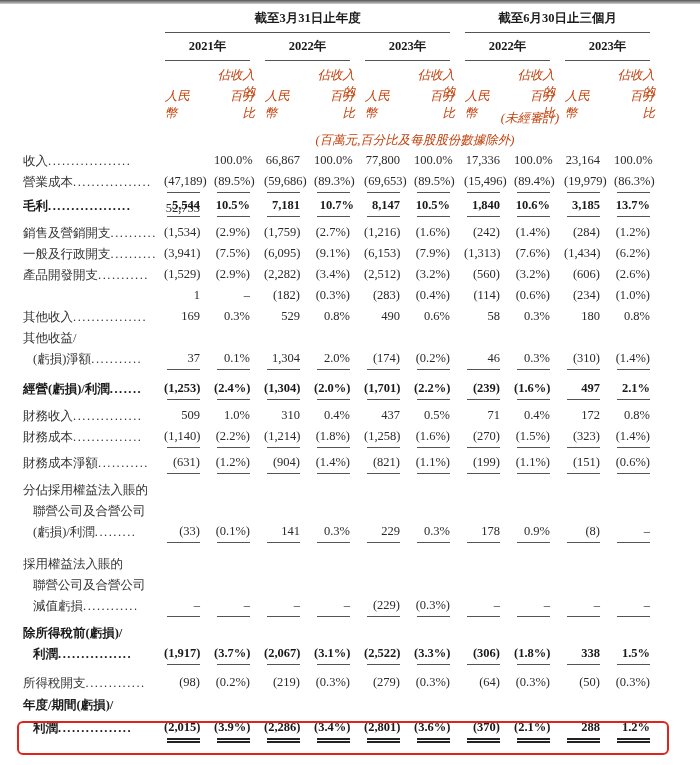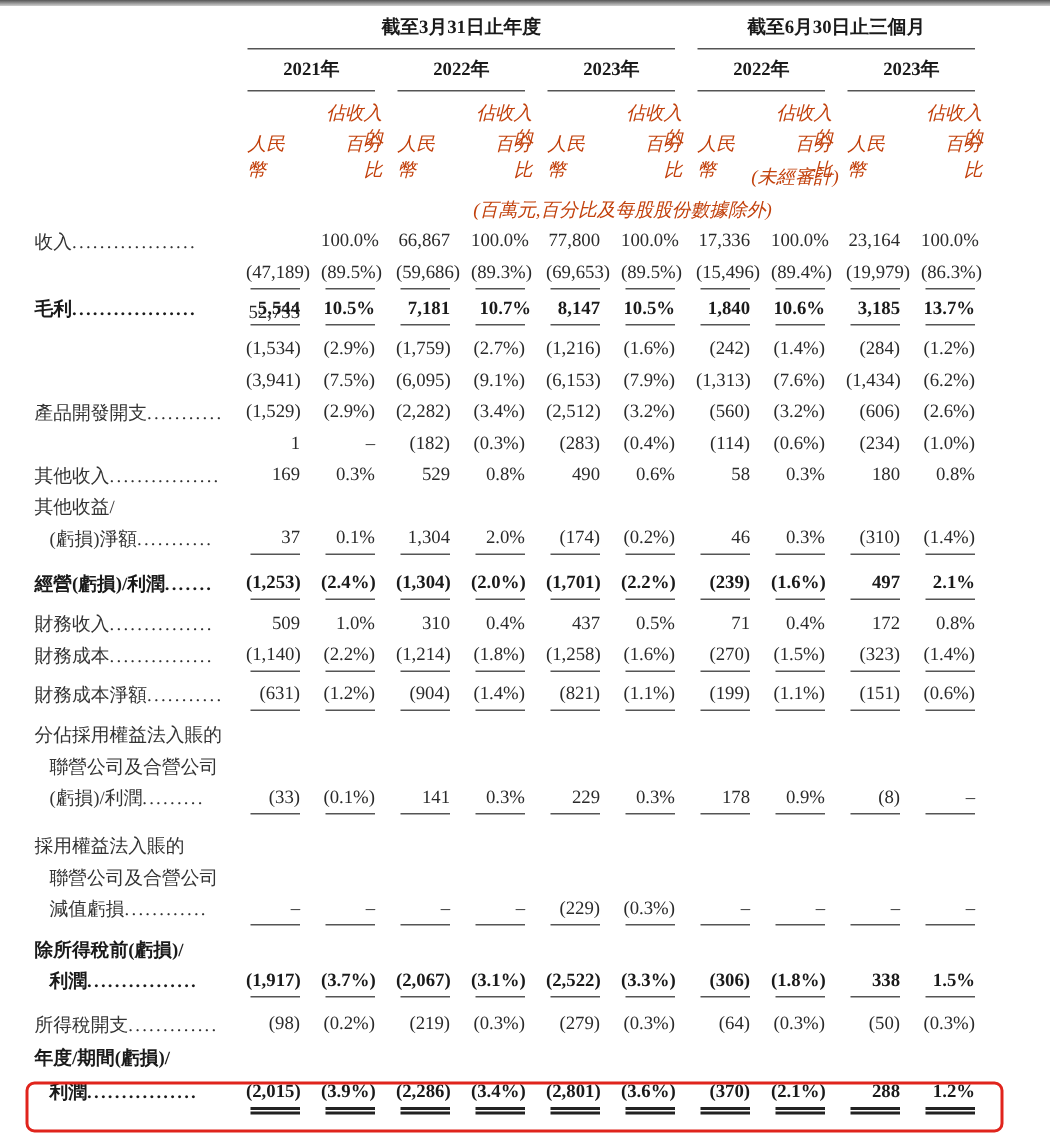--- a/index.html
+++ b/index.html
@@ -73,20 +73,21 @@
       <div class="cell" style="left: 264px;">66,867</div>
       <div class="cell" style="left: 314px;">100.0%</div>
       <div class="cell" style="left: 364px;">77,800</div>
       <div class="cell" style="left: 414px;">100.0%</div>
       <div class="cell" style="left: 464px;">17,336</div>
       <div class="cell" style="left: 514px;">100.0%</div>
       <div class="cell" style="left: 564px;">23,164</div>
       <div class="cell" style="left: 614px;">100.0%</div>
     </div>
     <div class="row" style="top: 174px;">
+      <div class="lbl"><span>營業成本</span><span class="dots">.................</span></div>
       <div class="cell" style="left: 164px;">(47,189)</div>
       <div class="cell" style="left: 214px;">(89.5%)</div>
       <div class="cell" style="left: 264px;">(59,686)</div>
       <div class="cell" style="left: 314px;">(89.3%)</div>
       <div class="cell" style="left: 364px;">(69,653)</div>
       <div class="cell" style="left: 414px;">(89.5%)</div>
       <div class="cell" style="left: 464px;">(15,496)</div>
       <div class="cell" style="left: 514px;">(89.4%)</div>
       <div class="cell" style="left: 564px;">(19,979)</div>
       <div class="cell" style="left: 614px;">(86.3%)</div>
@@ -118,32 +119,34 @@
     <div class="ul" style="left: 217px; top: 216px;"></div>
     <div class="ul" style="left: 267px; top: 216px;"></div>
     <div class="ul" style="left: 317px; top: 216px;"></div>
     <div class="ul" style="left: 367px; top: 216px;"></div>
     <div class="ul" style="left: 417px; top: 216px;"></div>
     <div class="ul" style="left: 467px; top: 216px;"></div>
     <div class="ul" style="left: 517px; top: 216px;"></div>
     <div class="ul" style="left: 567px; top: 216px;"></div>
     <div class="ul" style="left: 617px; top: 216px;"></div>
     <div class="row" style="top: 225px;">
+      <div class="lbl"><span>銷售及營銷開支</span><span class="dots">..........</span></div>
       <div class="cell" style="left: 164px;">(1,534)</div>
       <div class="cell" style="left: 214px;">(2.9%)</div>
       <div class="cell" style="left: 264px;">(1,759)</div>
       <div class="cell" style="left: 314px;">(2.7%)</div>
       <div class="cell" style="left: 364px;">(1,216)</div>
       <div class="cell" style="left: 414px;">(1.6%)</div>
       <div class="cell" style="left: 464px;">(242)</div>
       <div class="cell" style="left: 514px;">(1.4%)</div>
       <div class="cell" style="left: 564px;">(284)</div>
       <div class="cell" style="left: 614px;">(1.2%)</div>
     </div>
     <div class="row" style="top: 246px;">
+      <div class="lbl"><span>一般及行政開支</span><span class="dots">..........</span></div>
       <div class="cell" style="left: 164px;">(3,941)</div>
       <div class="cell" style="left: 214px;">(7.5%)</div>
       <div class="cell" style="left: 264px;">(6,095)</div>
       <div class="cell" style="left: 314px;">(9.1%)</div>
       <div class="cell" style="left: 364px;">(6,153)</div>
       <div class="cell" style="left: 414px;">(7.9%)</div>
       <div class="cell" style="left: 464px;">(1,313)</div>
       <div class="cell" style="left: 514px;">(7.6%)</div>
       <div class="cell" style="left: 564px;">(1,434)</div>
       <div class="cell" style="left: 614px;">(6.2%)</div>

